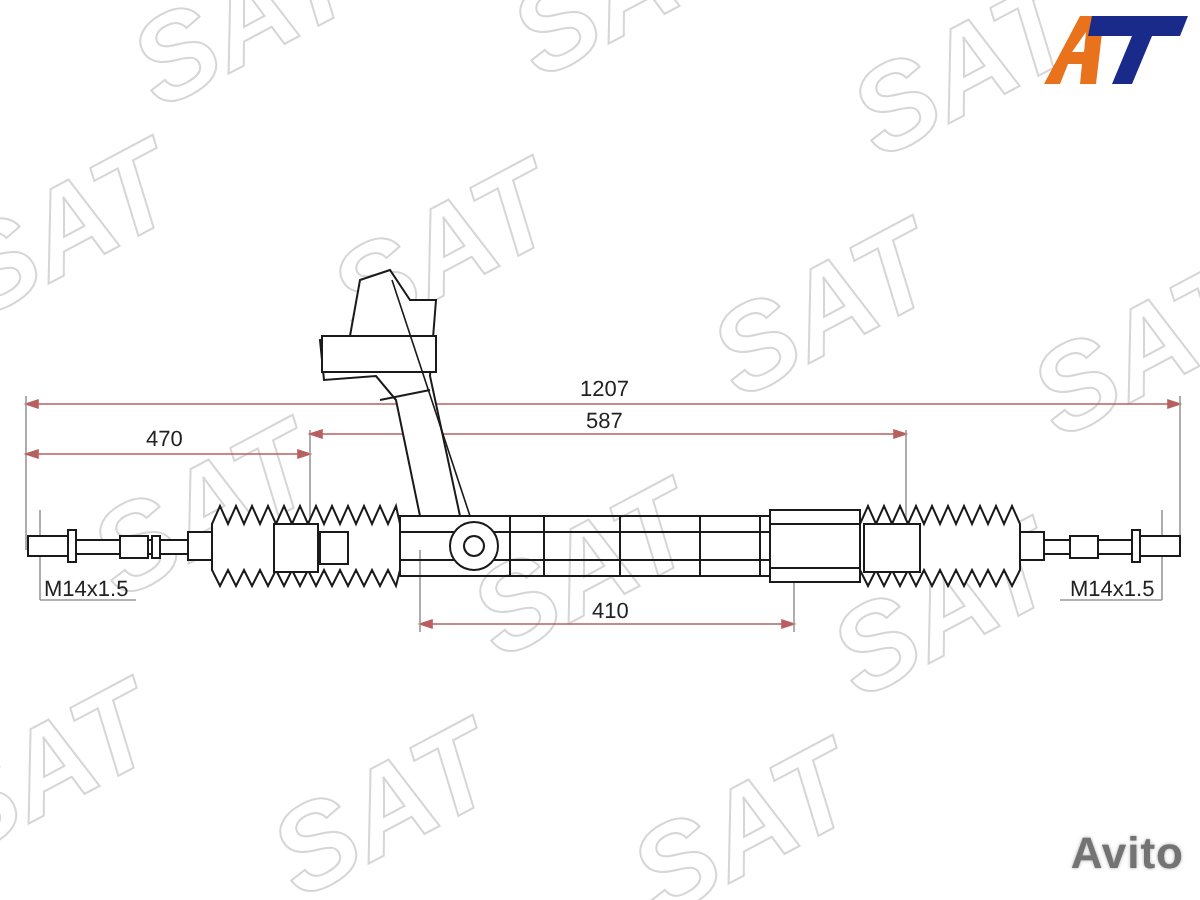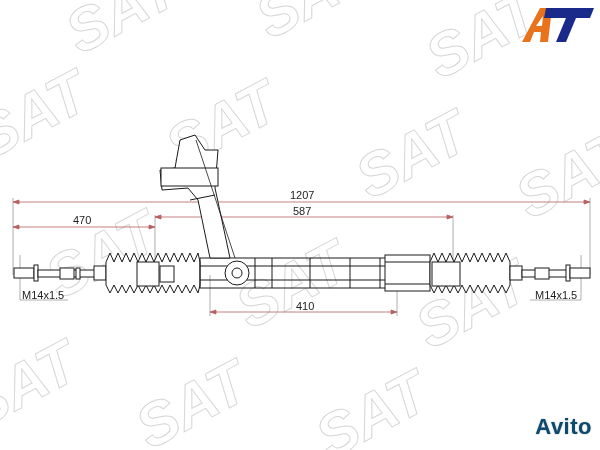--- a/index.html
+++ b/index.html
@@ -1,20 +1,20 @@
 <!DOCTYPE html>
 <html><head>
 <meta charset="utf-8">
 <style>
   html, body { margin:0; padding:0; background:#ffffff; }
   body { width:600px; height:450px; position:relative; overflow:hidden; font-family:"Liberation Sans", sans-serif; }
   .canvas { position:absolute; left:0; top:0; width:600px; height:450px; }
   .dim-label { position:absolute; font-size:11px; color:#222; font-family:Liberation Sans, sans-serif; background:transparent; }
   .logo { position:absolute; right:4px; top:4px; width:78px; height:40px; }
-  .avito { position:absolute; right:8px; bottom:10px; font-size:22px; font-weight:bold; color:#0c4a6e; text-shadow:0 0 1px #bbb, 0 0 2px #ccc; letter-spacing:0.5px;margin-top:24px; }
+  .avito { position:absolute; right:8px; bottom:10px; font-size:22px; font-weight:bold; color:#737373; text-shadow:0 0 1px #bbb, 0 0 2px #ccc; letter-spacing:0.5px;margin-top:24px; }
   .ozon { position:absolute; left:300px; top:270px; font-size:44px; font-weight:bold; color:#ffffff; text-shadow:0 0 1px #bbb,0 0 2px #ccc; }
 </style>
 </head>
 <body>
 
 <div class="canvas">
   <svg width="600" height="450" viewBox="0 0 600 450">
 
     <g stroke="#d4d4d4" fill="none" stroke-width="1">
       <g transform="translate(80,55) rotate(-28)">

